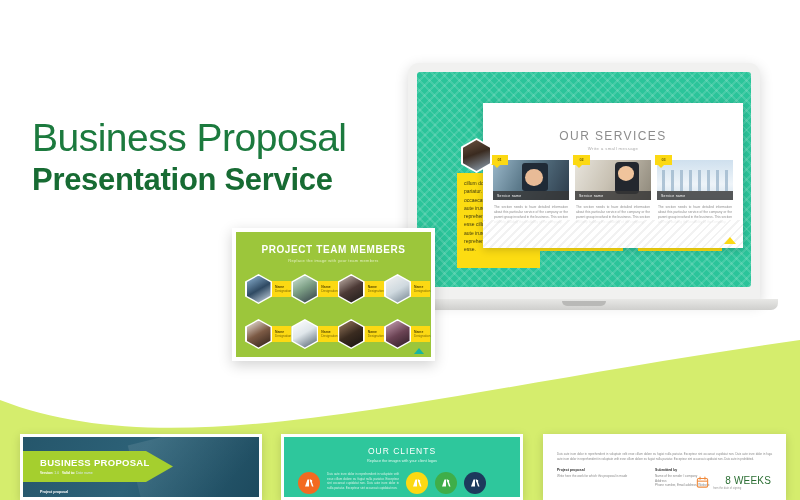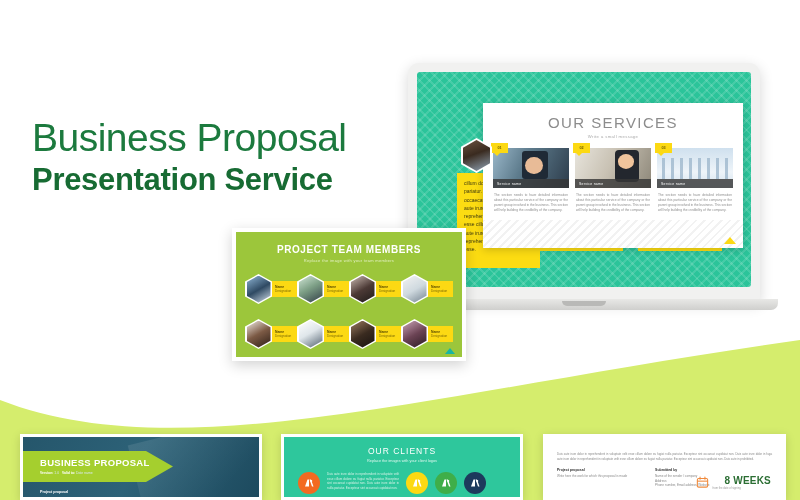--- a/index.html
+++ b/index.html
@@ -51,21 +51,21 @@
     background-image:
       repeating-linear-gradient(135deg, rgba(255,255,255,.13) 0 2px, transparent 2px 7px),
       repeating-linear-gradient(45deg, rgba(255,255,255,.13) 0 2px, transparent 2px 7px);
   }
 
   
   .svc-card {
     position:absolute; left:66px; top:31px; width:260px; height:145px;
     background:#ffffff; box-shadow:0 2px 8px rgba(0,0,0,.18);
   }
-  .svc-title { text-align:center; font-size:15px; color:#8c8c8c; letter-spacing:1.4px; margin-top:11px; }
+  .svc-title { text-align:center; font-size:12px; color:#8c8c8c; letter-spacing:1.4px; margin-top:26px; }
   .svc-sub { text-align:center; font-size:4.2px; color:#a9a9a9; margin-top:3px; letter-spacing:.4px; }
   .svc-row { display:flex; gap:6px; padding:9px 10px 0 10px; }
   .svc-col { flex:1; position:relative; }
   .svc-img { width:100%; height:40px; position:relative; overflow:hidden; }
   .svc-img .cap {
     position:absolute; left:0; right:0; bottom:0; height:9px;
     background:rgba(55,55,55,.82); color:#fff; font-size:3.4px;
     display:flex; align-items:center; padding-left:4px; letter-spacing:.3px;
   }
   .svc-tag {
@@ -100,21 +100,21 @@
     content:""; position:absolute; right:-8px; top:0;
     border-top:0 solid transparent; border-bottom:26px solid transparent;
     border-left:8px solid #fcdc12;
   }
 
   
   .hexwrap { width:100%; height:100%; clip-path:polygon(50% 0,100% 25%,100% 75%,50% 100%,0 75%,0 25%); }
 
   
   .team-slide {
-    position:absolute; left:232px; top:228px; width:234px; height:133px;
+    position:absolute; left:232px; top:228px; width:203px; height:133px;
     background:#ffffff; padding:4px; box-shadow:0 4px 13px rgba(0,0,0,.18); z-index:5;
   }
   .team-inner { width:100%; height:100%; background:#9cc63b; position:relative; overflow:hidden; }
   .team-title { text-align:center; font-size:10px; font-weight:700; color:#ffffff; letter-spacing:.6px; padding-top:12px; }
   .team-sub { text-align:center; font-size:4px; color:#e2efc0; margin-top:3px; letter-spacing:.3px; }
   .team-grid { display:grid; grid-template-columns:repeat(4,1fr); row-gap:15px; padding:11px 9px 0 9px; }
   .team-cell { position:relative; height:30px; display:flex; align-items:center; }
   .team-hex { width:27px; height:30px; flex:none; position:relative; z-index:2; }
   .team-label {
     background:#fcd913; height:16px; flex:1; margin-left:-4px;
@@ -173,21 +173,21 @@
   .oc-logo svg { width:12px; height:12px; }
   .oc-text { font-size:3px; line-height:1.5; color:#d3f2e6; text-align:justify; width:72px; }
 
   .aq-inner { width:100%; height:100%; background:#ffffff; position:relative; padding:9px 11px; }
   .aq-title { font-size:8.5px; font-weight:700; color:#2b2b2b; letter-spacing:.2px; }
   .aq-para { font-size:2.9px; line-height:1.55; color:#8a8a8a; margin-top:6px; text-align:justify; }
   .aq-cols { display:flex; gap:28px; margin-top:7px; }
   .aq-h { font-size:3.5px; font-weight:700; color:#2b2b2b; }
   .aq-l { font-size:3.1px; line-height:1.5; color:#8a8a8a; margin-top:2px; }
   .aq-weeks { position:absolute; right:12px; bottom:7px; display:flex; align-items:center; gap:4px; }
-  .aq-weeks-num { font-size:10px; font-weight:700; color:#2b6e33; letter-spacing:.2px;padding-left:12px; }
+  .aq-weeks-num { font-size:10px; font-weight:400; color:#2b6e33; letter-spacing:.2px;padding-left:12px; }
   .aq-weeks-sub { font-size:2.7px; color:#9a9a9a; margin-top:1px; }
 </style>
 </head>
 <body>
 
 <svg id="bg-wave" viewBox="0 0 800 500" preserveAspectRatio="none">
   <rect x="0" y="0" width="800" height="500" fill="#ffffff"></rect>
   <path d="M0 400 C 180 470, 430 392, 800 340 L800 500 L0 500 Z" fill="#d5ed6d"></path>
 </svg>
 

